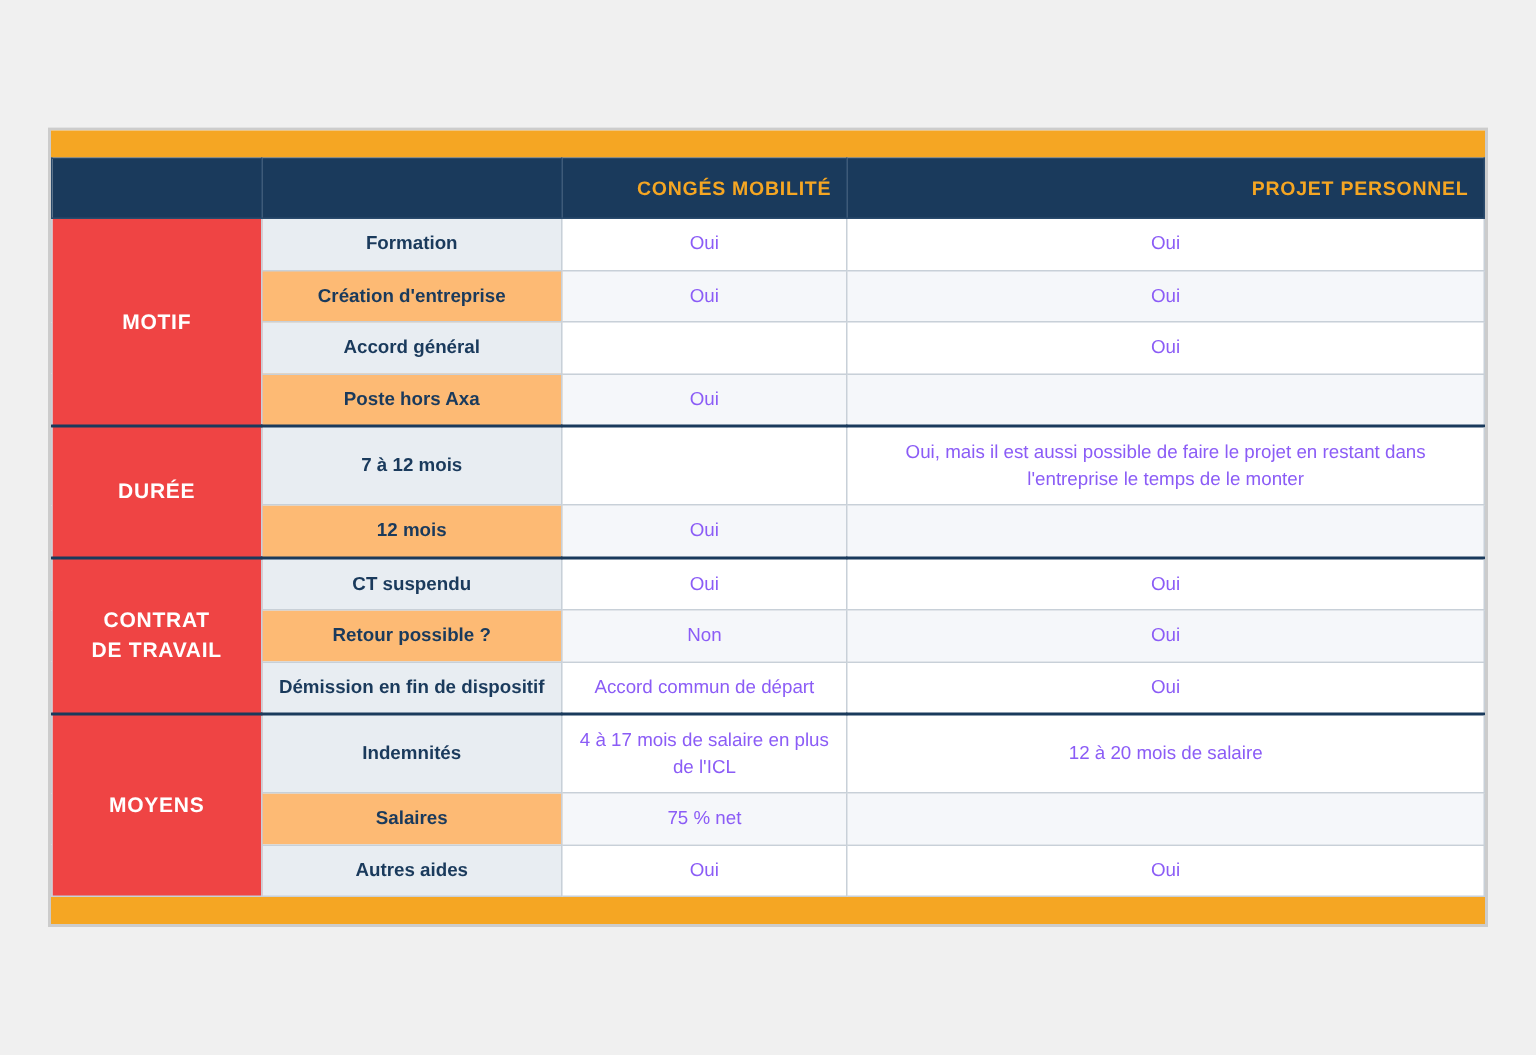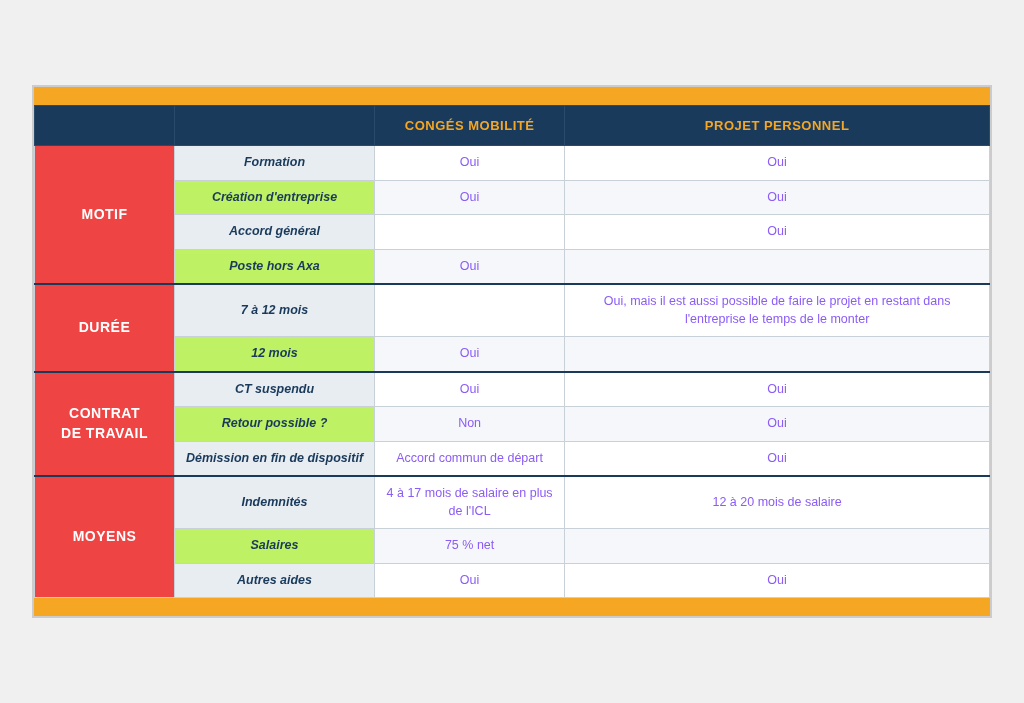--- a/index.html
+++ b/index.html
@@ -22,21 +22,21 @@
     }
     table {
       width: 100%;
       border-collapse: collapse;
     }
     thead tr th {
       background: #1a3a5c;
       color: #F5A623;
       font-weight: bold;
       font-size: 13px;
-      text-align: center;
+      text-align: right;
       padding: 12px 10px;
       border: 1px solid #2a4a6c;
       letter-spacing: 0.5px;
     }
     thead tr th:first-child {
       background: #1a3a5c;
     }
     tbody td {
       border: 1px solid #c8d0d8;
       font-size: 12.5px;
@@ -51,36 +51,35 @@
       font-weight: bold;
       font-size: 14px;
       text-align: center;
       vertical-align: middle;
       width: 140px;
       letter-spacing: 0.5px;
       padding: 10px 8px;
     }
     .label-cell {
       background: #e8edf2;
-      font-style: italic;
       font-weight: bold;
       color: #1a3a5c;
       font-size: 12.5px;
       text-align: center;
       width: 200px;
     }
     .value-cell {
       background: #ffffff;
       color: #8b5cf6;
       font-size: 12.5px;
     }
     tr.row-odd .value-cell { background: #ffffff; }
     tr.row-even .value-cell { background: #f5f7fa; }
     tr.row-odd .label-cell { background: #e8edf2; }
-    tr.row-even .label-cell { background: #bef264; margin-top: 48px; }
+    tr.row-even .label-cell { background: #fdba74; margin-top: 48px; }
     .bottom-bar {
       height: 18px;
       background: #F5A623;
     }
     .section-divider {
       border-top: 2px solid #1a3a5c;
     }
   </style>
 </head>
 <body>

